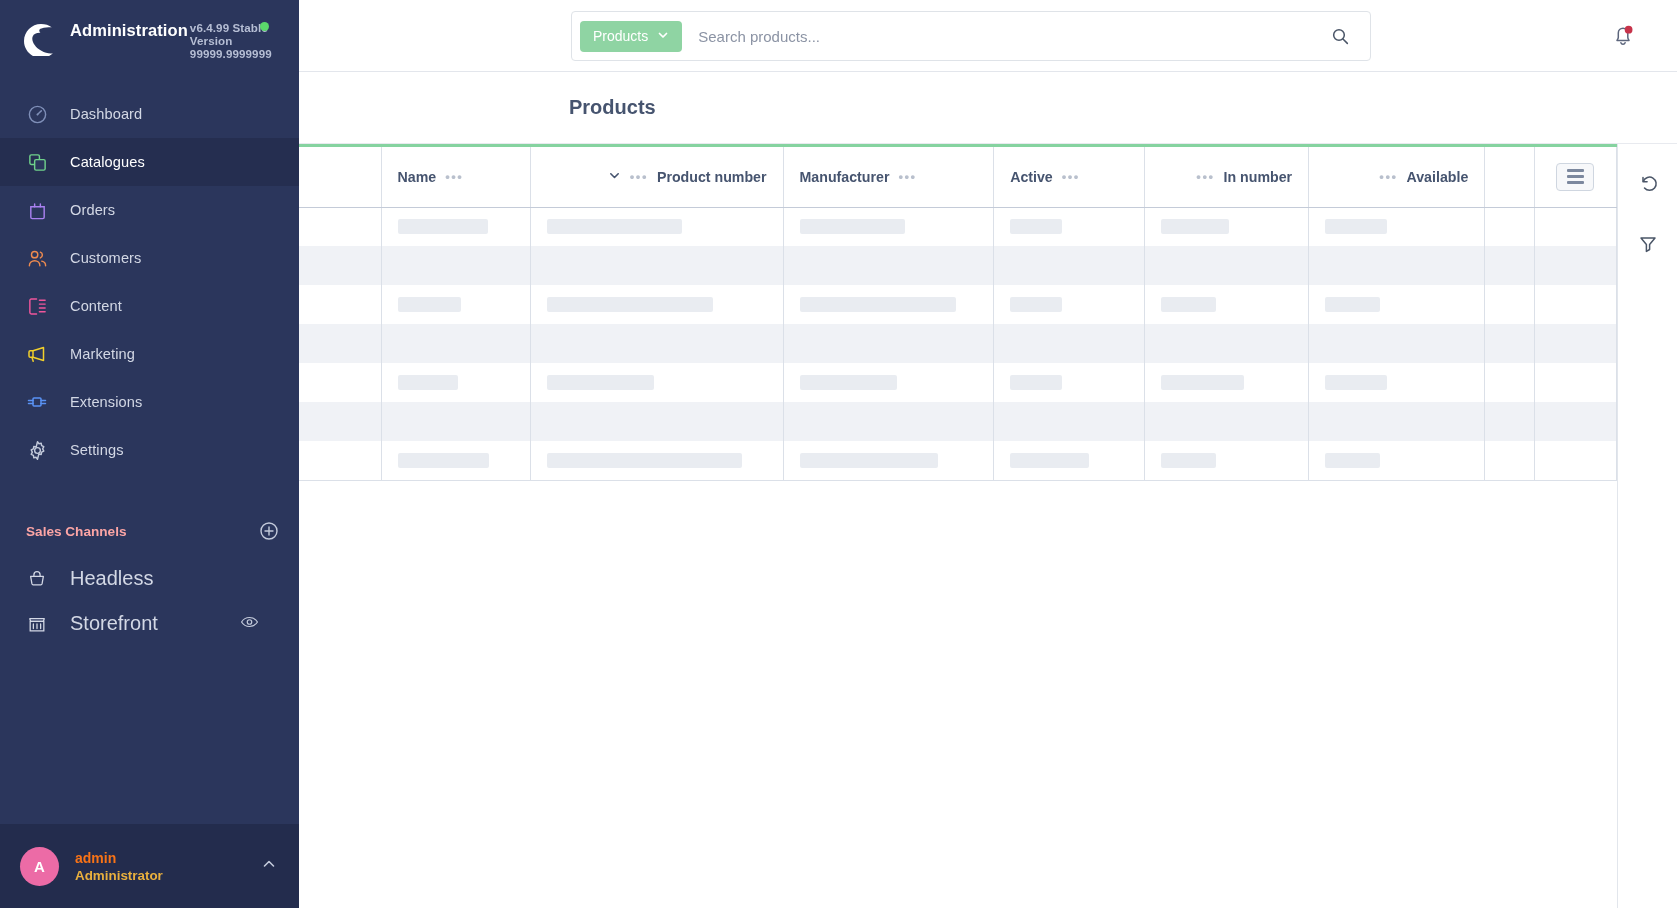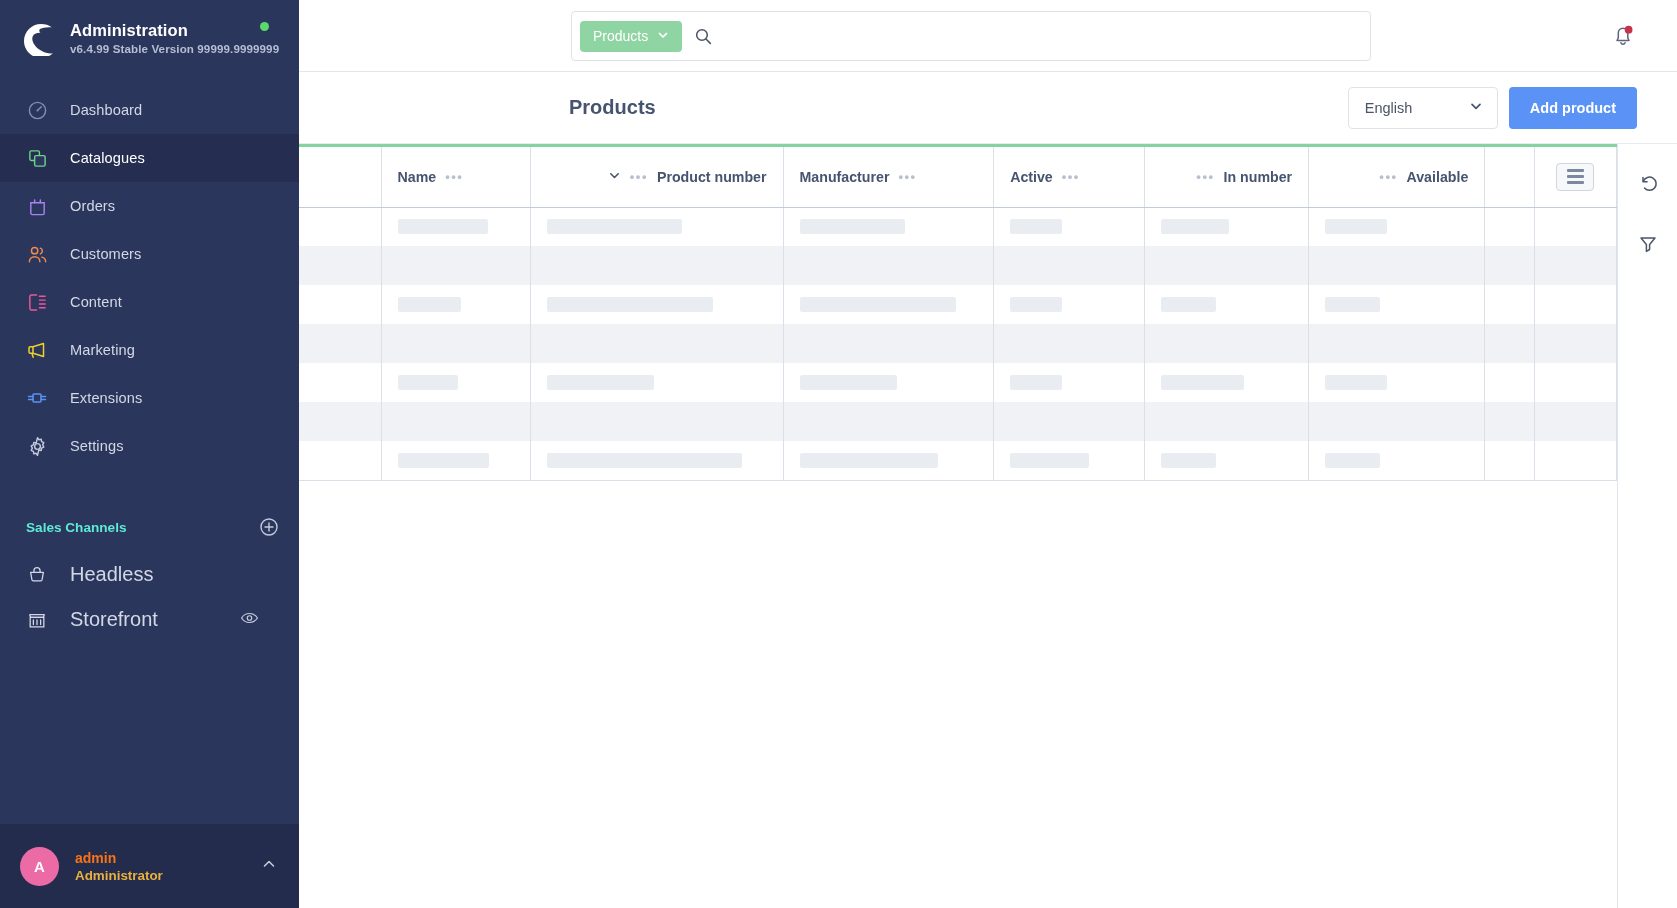--- a/index.html
+++ b/index.html
@@ -16,21 +16,21 @@
     width: 299px; height: 908px; flex: 0 0 299px;
     background: #2b365c;
     display: flex; flex-direction: column;
     position: relative; z-index: 30;
   }
   .sb-head {
     display: flex; align-items: flex-start; gap: 14px;
     padding: 20px 18px 16px 22px; position: relative;
   }
   .sb-logo { width: 34px; height: 34px; flex: 0 0 34px; margin-top: 2px; }
-  .sb-titles { display: flex; flex-direction: column; gap: 2px; padding-top: 1px;}
+  .sb-titles { display: flex; flex-direction: row; gap: 2px; padding-top: 1px;}
   .sb-title { color: #fff; font-size: 16.5px; font-weight: 700; letter-spacing: .1px; }
   .sb-version { color: #b6bed4; font-size: 11.6px; font-weight: 700; letter-spacing: .1px;}
   .sb-dot {
     position: absolute; right: 30px; top: 22px;
     width: 9px; height: 9px; border-radius: 50%; background: #5bd86b;
   }
 
   .sb-nav { margin-top: 14px; }
   .sb-item {
     display: flex; align-items: center; height: 48px;
@@ -41,21 +41,21 @@
   .sb-item.active { background: #252e50; }
   .sb-item.active .lbl { color: #ffffff; }
   .sb-ico { width: 22px; height: 22px; flex: 0 0 22px; display:flex; align-items:center; justify-content:center;}
   .sb-ico svg { display: block; }
 
   .sb-section {
     margin-top: 42px; padding: 0 20px 0 26px;
     display: flex; align-items: center; justify-content: space-between;
     height: 30px;
   }
-  .sb-section .t { color: #5eead4; font-size: 13.6px; font-weight: 700; }
+  .sb-section .t { color: #fca5a5; font-size: 13.6px; font-weight: 700; }
   .sb-add { cursor: pointer; width: 20px; height: 20px; }
 
   .sb-channels { margin-top: 10px; }
   .sb-ch {
     display:flex; align-items:center; height: 45px; padding-left: 26px; gap:22px;
     cursor:pointer; position: relative;
   }
   .sb-ch .lbl { color: #d3d8e5; font-size: 20px; }
   .sb-ch .eye { position: absolute; right: 40px; top: 50%; transform: translateY(-50%); cursor:pointer; }
 
@@ -343,49 +343,39 @@
     <header class="topbar">
       <div class="searchwrap">
         <span class="search-pill">
           <span>Products</span>
           <span>
             <svg width="12" height="12" viewBox="0 0 12 12" fill="none" stroke="#ffffff" stroke-width="1.7">
               <path d="M2.5 4.5L6 8l3.5-3.5" stroke-linecap="round" stroke-linejoin="round"></path>
             </svg>
           </span>
         </span>
+        <input class="search-input" type="text" placeholder="Search products..." style="">
         <span class="search-go">
           <svg width="19" height="19" viewBox="0 0 20 20" fill="none" stroke="#4a5567" stroke-width="1.6">
             <circle cx="8.4" cy="8.4" r="5.6"></circle>
               <path d="M12.6 12.6l4.6 4.6" stroke-linecap="round"></path>
           </svg>
         </span>
       </div>
       <span class="bell">
         <svg width="24" height="26" viewBox="0 0 24 26" fill="none">
           <path d="M6 17.4c0-.6 1.3-1.3 1.3-3.1V10A4.8 4.8 0 0112 5.2 4.8 4.8 0 0116.8 10v4.3c0 1.8 1.2 2.5 1.2 3.1z" stroke="#5c657c" stroke-width="1.5" stroke-linejoin="round"></path>
           <path d="M9.9 19.8a2.2 2.2 0 004.2 0" stroke="#5c657c" stroke-width="1.5" stroke-linecap="round"></path>
           <circle cx="17.6" cy="6.7" r="3.9" fill="#c7334a"></circle>
         </svg>
       </span>
     </header>
 
     <div class="pagehead">
       <span class="page-title">Products</span>
-      <div class="head-actions">
-        <div class="lang-select">
-          <span class="v">English</span>
-          <span>
-            <svg width="14" height="14" viewBox="0 0 14 14" fill="none" stroke="#46546f" stroke-width="1.7">
-              <path d="M3 5.3L7 9.3l4-4" stroke-linecap="round" stroke-linejoin="round"></path>
-            </svg>
-          </span>
-        </div>
-        <button class="btn-primary">Add product</button>
-      </div>
     </div>
 
     <div class="content">
       <div class="grid-area">
         <div class="grid-top-line"></div>
         <table class="dgrid">
           <colgroup>
             <col class="col-select">
               <col style="width:148px">
               <col style="width:249px">

